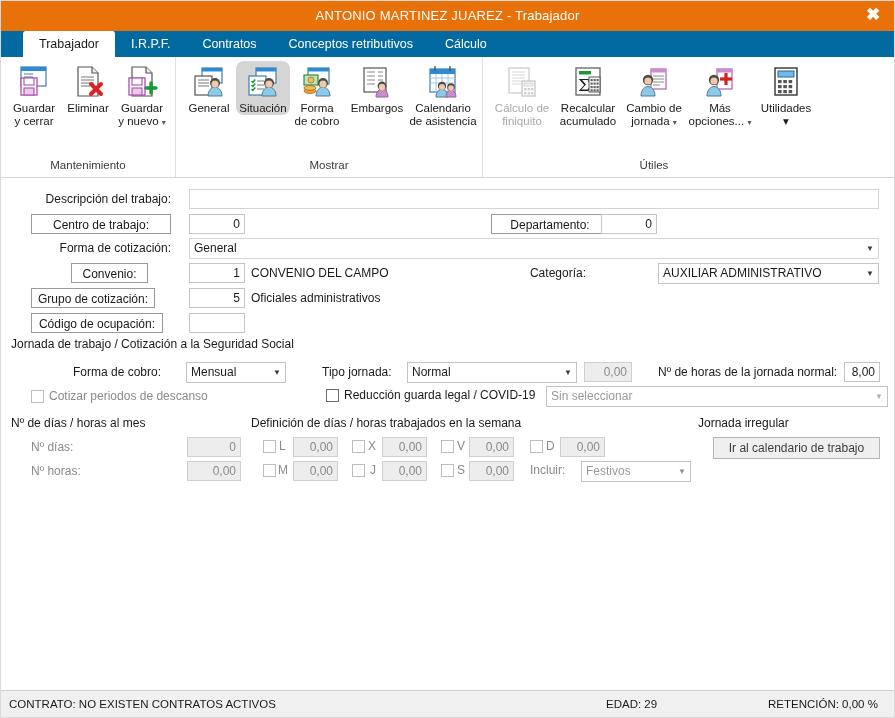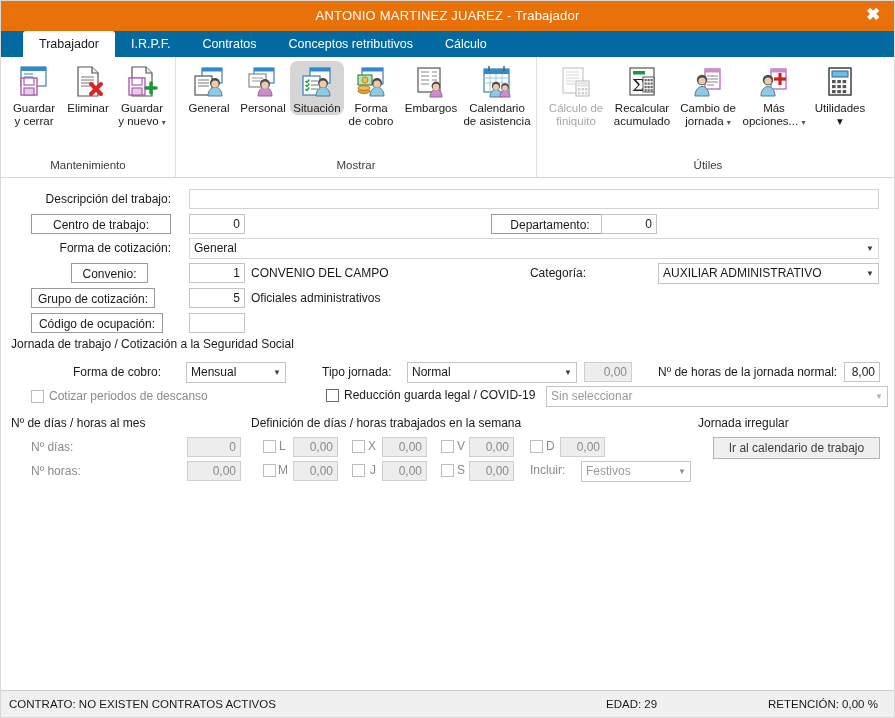--- a/index.html
+++ b/index.html
@@ -361,35 +361,20 @@
               <line x1="7" y1="19" x2="18" y2="19" stroke="#777" stroke-width="1"></line>
               <line x1="7" y1="22" x2="18" y2="22" stroke="#777" stroke-width="1"></line>
               <circle cx="24" cy="19" r="5" fill="#4a4a4a"></circle>
               <path d="M17 32 c0-6 4-9 7-9 s7 3 7 9 z" fill="#8ecae6" stroke="#4a7d96" stroke-width="1"></path>
               <circle cx="24" cy="20" r="3.6" fill="#f0c9a8"></circle>
             </svg>
           </span>
           <span class="lbl">General</span>
         </div>
 
-        <div class="rbtn">
-          <span class="ico">
-            <svg width="36" height="36" viewBox="0 0 36 36">
-              <rect x="9" y="4" width="20" height="15" fill="#fff" stroke="#3c7fb1" stroke-width="1.2"></rect>
-              <rect x="9" y="4" width="20" height="3.5" fill="#2e8bd0"></rect>
-              <rect x="4" y="10" width="17" height="13" fill="#fff" stroke="#888" stroke-width="1.2"></rect>
-              <line x1="7" y1="14" x2="18" y2="14" stroke="#999" stroke-width="1"></line>
-              <line x1="7" y1="17" x2="18" y2="17" stroke="#999" stroke-width="1"></line>
-              <circle cx="20" cy="20" r="5" fill="#4a4a4a"></circle>
-              <path d="M13 32 c0-6 4-9 7-9 s7 3 7 9 z" fill="#c98ec9" stroke="#96609b" stroke-width="1"></path>
-              <circle cx="20" cy="21" r="3.6" fill="#f0c9a8"></circle>
-            </svg>
-          </span>
-          <span class="lbl">Personal</span>
-        </div>
 
         <div class="rbtn selected">
           <span class="ico">
             <svg width="36" height="36" viewBox="0 0 36 36">
               <rect x="11" y="4" width="20" height="15" fill="#fff" stroke="#3c7fb1" stroke-width="1.2"></rect>
               <rect x="11" y="4" width="20" height="3.5" fill="#2e8bd0"></rect>
               <rect x="4" y="12" width="17" height="19" fill="#fff" stroke="#3c7fb1" stroke-width="1.2"></rect>
               <g stroke="#1a9a36" stroke-width="1.5" fill="none">
                 <path d="M6.5 17 l1.4 1.4 l2.4 -2.8"></path>
                 <path d="M6.5 21 l1.4 1.4 l2.4 -2.8"></path>

